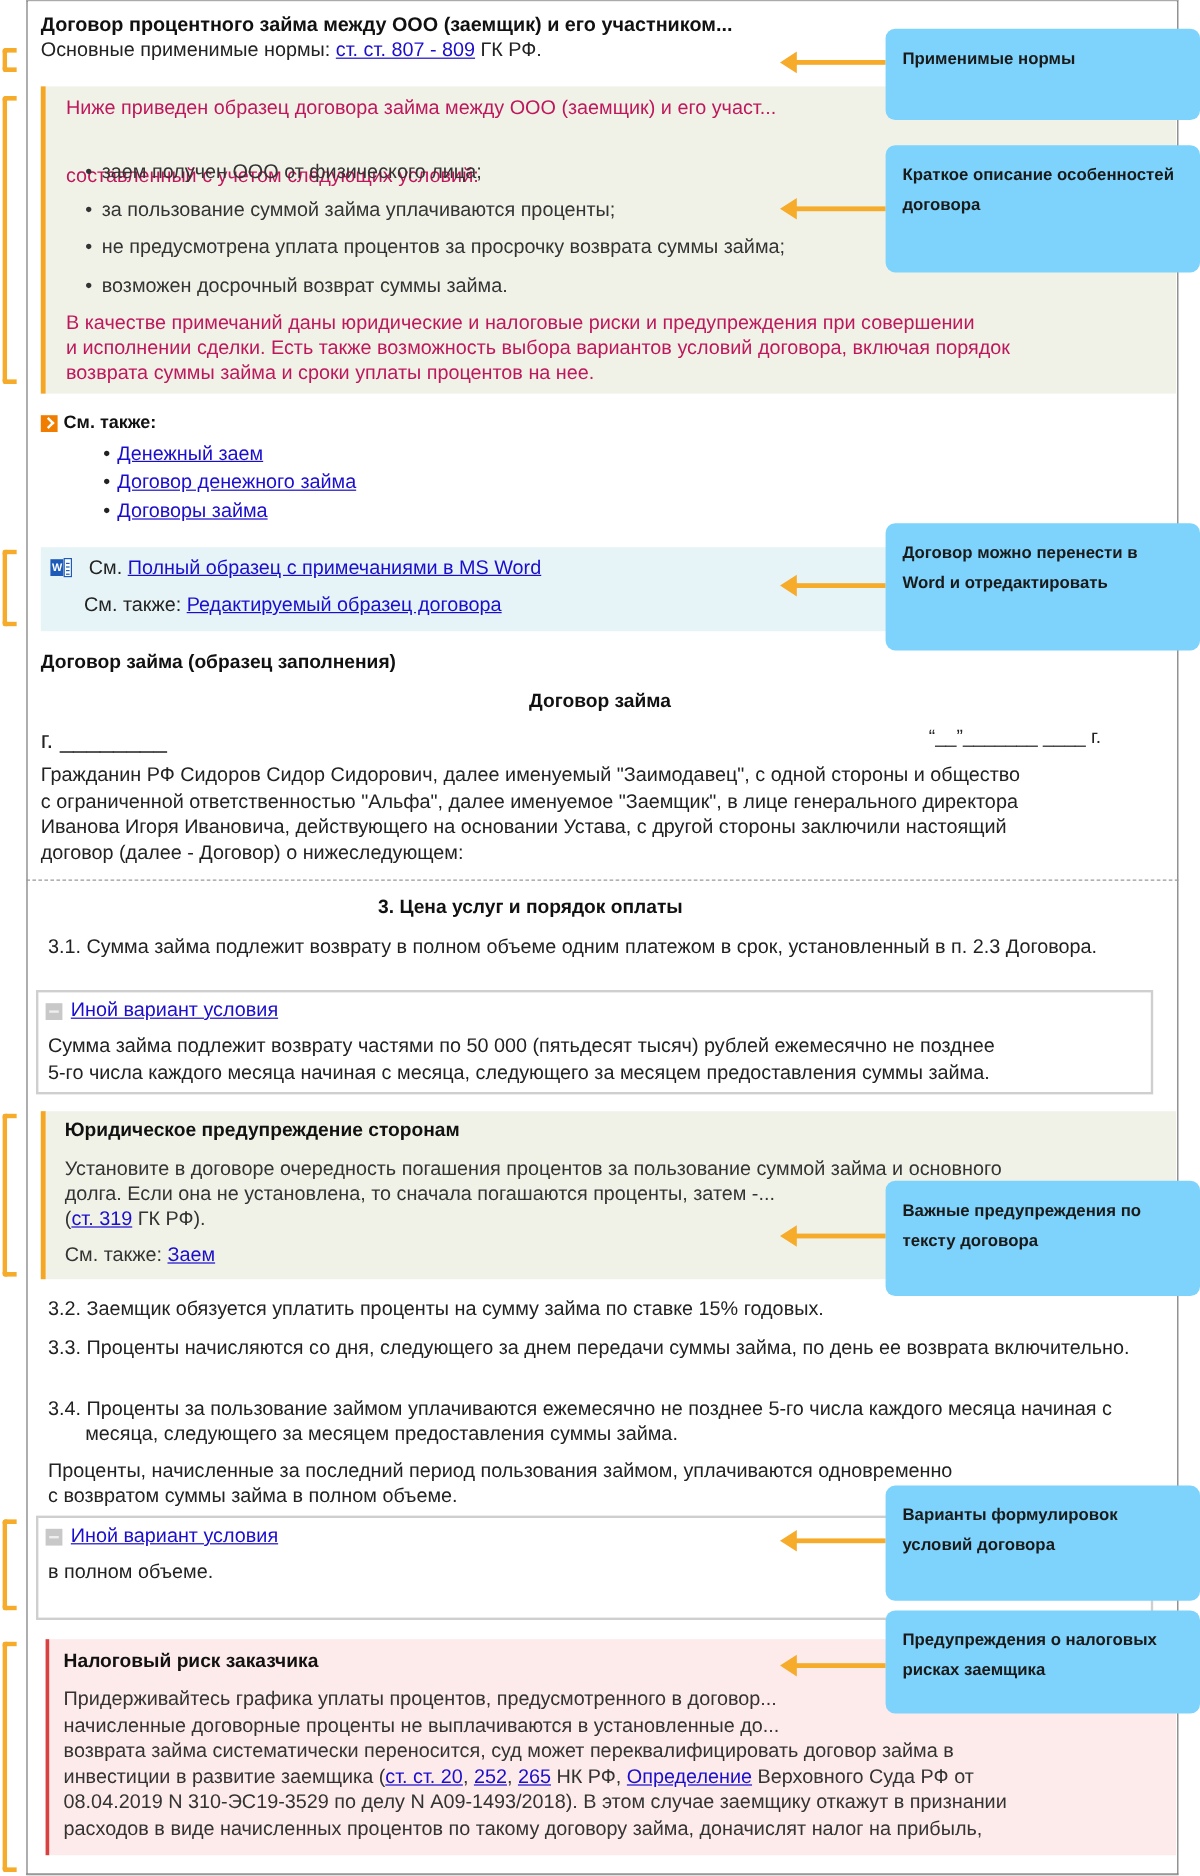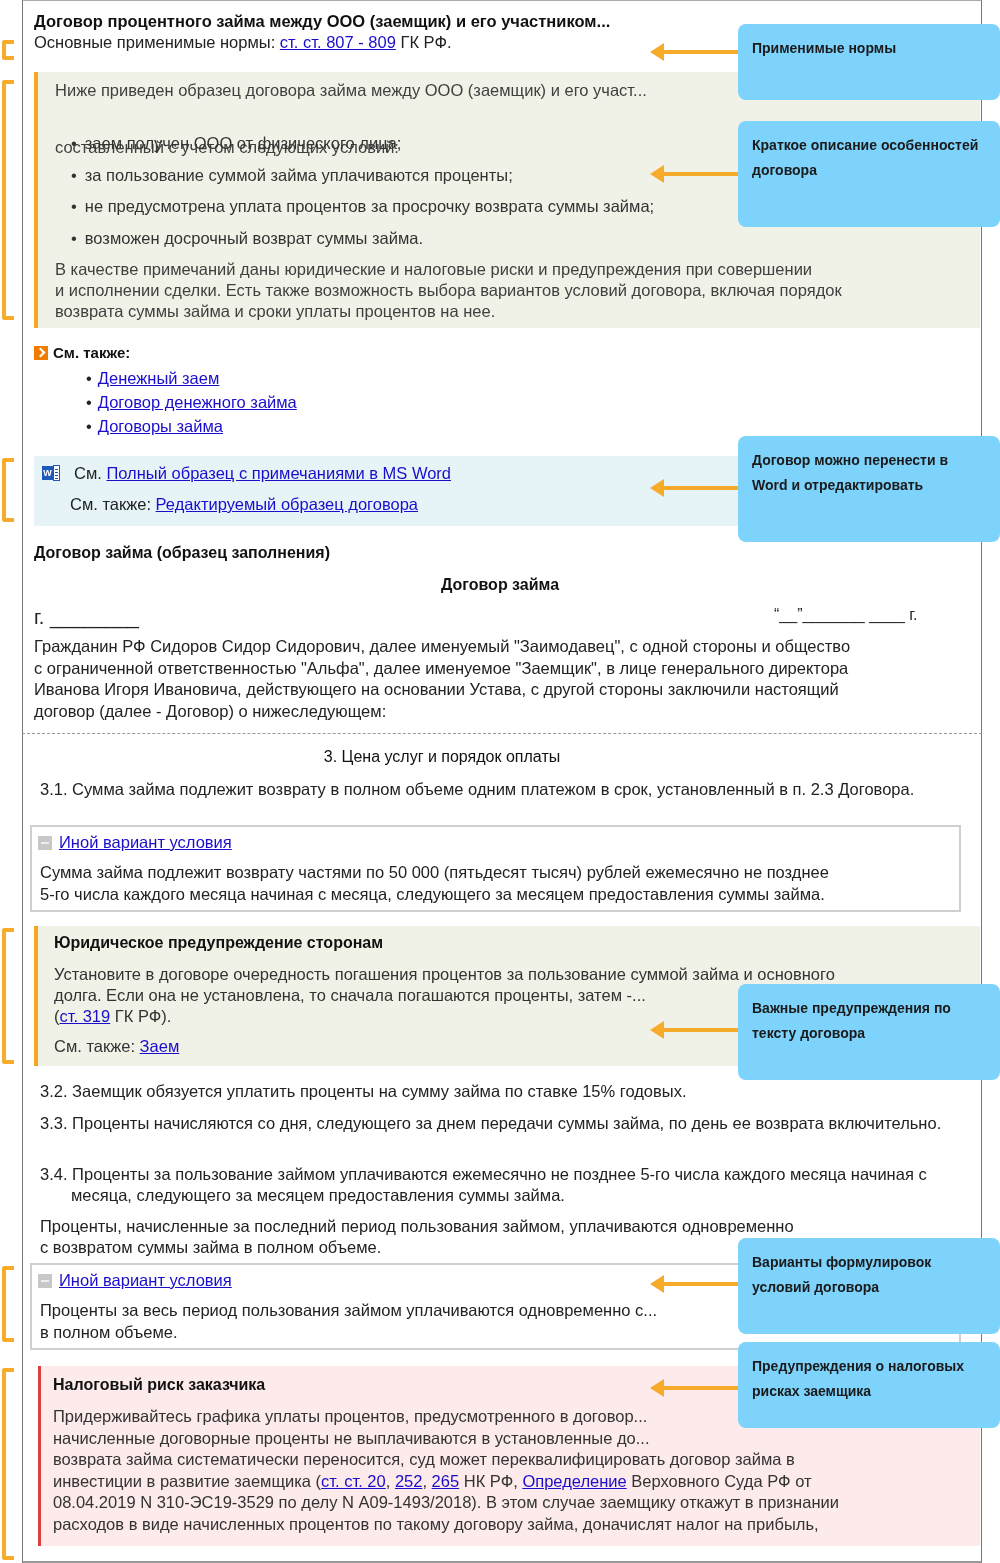--- a/index.html
+++ b/index.html
@@ -14,21 +14,21 @@
 
   .abs { position: absolute; }
 
   .title { left: 34px; top: 12px; font-weight: bold; font-size: 16.5px; color: #111; }
   .norms { left: 34px; top: 33px; font-size: 16.5px; }
 
   .summary-box {
     left: 34px; top: 72px; width: 946px; height: 256px;
     background: #f1f2e7; border-left: 4px solid #f5a623;
   }
-  .summary-box .p { position: absolute; left: 17px; line-height: 21px; font-size: 16.5px; color: #404040; }
+  .summary-box .p { position: absolute; left: 17px; line-height: 21px; font-size: 16.5px; color: #be185d; }
   .summary-box .li { position: absolute; left: 33px; font-size: 16.5px; color: #333; }
   .summary-box .li::before { content: "•"; margin-right: 8px; }
 
   .see-also { left: 34px; top: 344px; font-weight: bold; font-size: 15px; color: #111; display: flex; align-items: center; gap: 5px; }
   .chev-icon { width: 14px; height: 14px; background: #f07c00; position: relative; display: inline-block; }
   .chev-icon::after { content: ""; position: absolute; left: 3px; top: 3px; width: 5px; height: 5px; border-right: 2px solid #fff; border-top: 2px solid #fff; transform: rotate(45deg); }
   .see-list { left: 86px; top: 366px; }
   .see-list .item { height: 24px; font-size: 16.5px; display: flex; align-items: center; }
   .see-list .item::before { content: "•"; margin-right: 6px; color: #222; }
 
@@ -43,21 +43,21 @@
   .word-box .l2 { position: absolute; left: 36px; top: 39px; font-size: 16.5px; }
 
   .sample-title { left: 34px; top: 544px; font-weight: bold; font-size: 16px; color: #111; }
   .contract-title { left: 0; width: 1000px; top: 576px; text-align: center; font-weight: bold; font-size: 16px; color: #111; }
   .city { left: 34px; top: 606px; font-size: 20px; text-align: right; }
   .date { left: 774px; top: 606px; font-size: 16px; }
   .preamble { left: 34px; top: 636px; width: 940px; font-size: 16.5px; line-height: 21.5px; color: #222; }
 
   .dash-divider { left: 22px; top: 733px; width: 960px; border-top: 1px dashed #999; }
 
-  .section-title { left: 0; width: 884px; top: 748px; text-align: center; font-weight: normal; font-size: 16px; color: #111; }
+  .section-title { left: 0; width: 884px; top: 748px; text-align: center; font-weight: bold; font-size: 16px; color: #111; }
   .clause { left: 40px; width: 910px; font-size: 16.5px; line-height: 21px; color: #222; padding-left: 31px; text-indent: -31px; }
 
   .variant-box { left: 30px; width: 931px; border: 2px solid #cfcfcf; background: #fff; }
   .variant-head { position: absolute; left: 6px; top: 6px; display: flex; align-items: center; gap: 7px; font-size: 16.5px; }
   .minus-icon { width: 14px; height: 14px; background: #c8c8c8; position: relative; display: inline-block; }
   .minus-icon::after { content: ""; position: absolute; left: 3px; right: 3px; top: 6px; height: 2px; background: #eee; }
   .variant-body { position: absolute; left: 8px; font-size: 16.5px; line-height: 21.5px; color: #222; }
 
   .legal-box { left: 34px; top: 926px; width: 946px; height: 140px; background: #f1f2e7; border-left: 4px solid #f5a623; }
   .legal-box .h { position: absolute; left: 16px; top: 8px; font-weight: bold; font-size: 16px; color: #111; }
@@ -171,21 +171,20 @@
   <div>Проценты, начисленные за последний период пользования займом, уплачиваются одновременно</div>
   <div>с возвратом суммы займа в полном объеме.</div>
 </div>
 
 <div class="abs variant-box" style="top:1263px; height:87px;">
   <div class="variant-head">
     <span class="minus-icon"></span>
     <a>Иной вариант условия</a>
   </div>
   <div class="variant-body" style="top:35px;">
-    <div>Проценты за весь период пользования займом уплачиваются одновременно с...</div>
     <div>в полном объеме.</div>
   </div>
 </div>
 
 <div class="abs tax-box">
   <div class="h">Налоговый риск заказчика</div>
   <div class="t">
     <div>Придерживайтесь графика уплаты процентов, предусмотренного в договор...</div>
     <div>начисленные договорные проценты не выплачиваются в установленные до...</div>
     <div>возврата займа систематически переносится, суд может переквалифицировать договор займа в</div>

